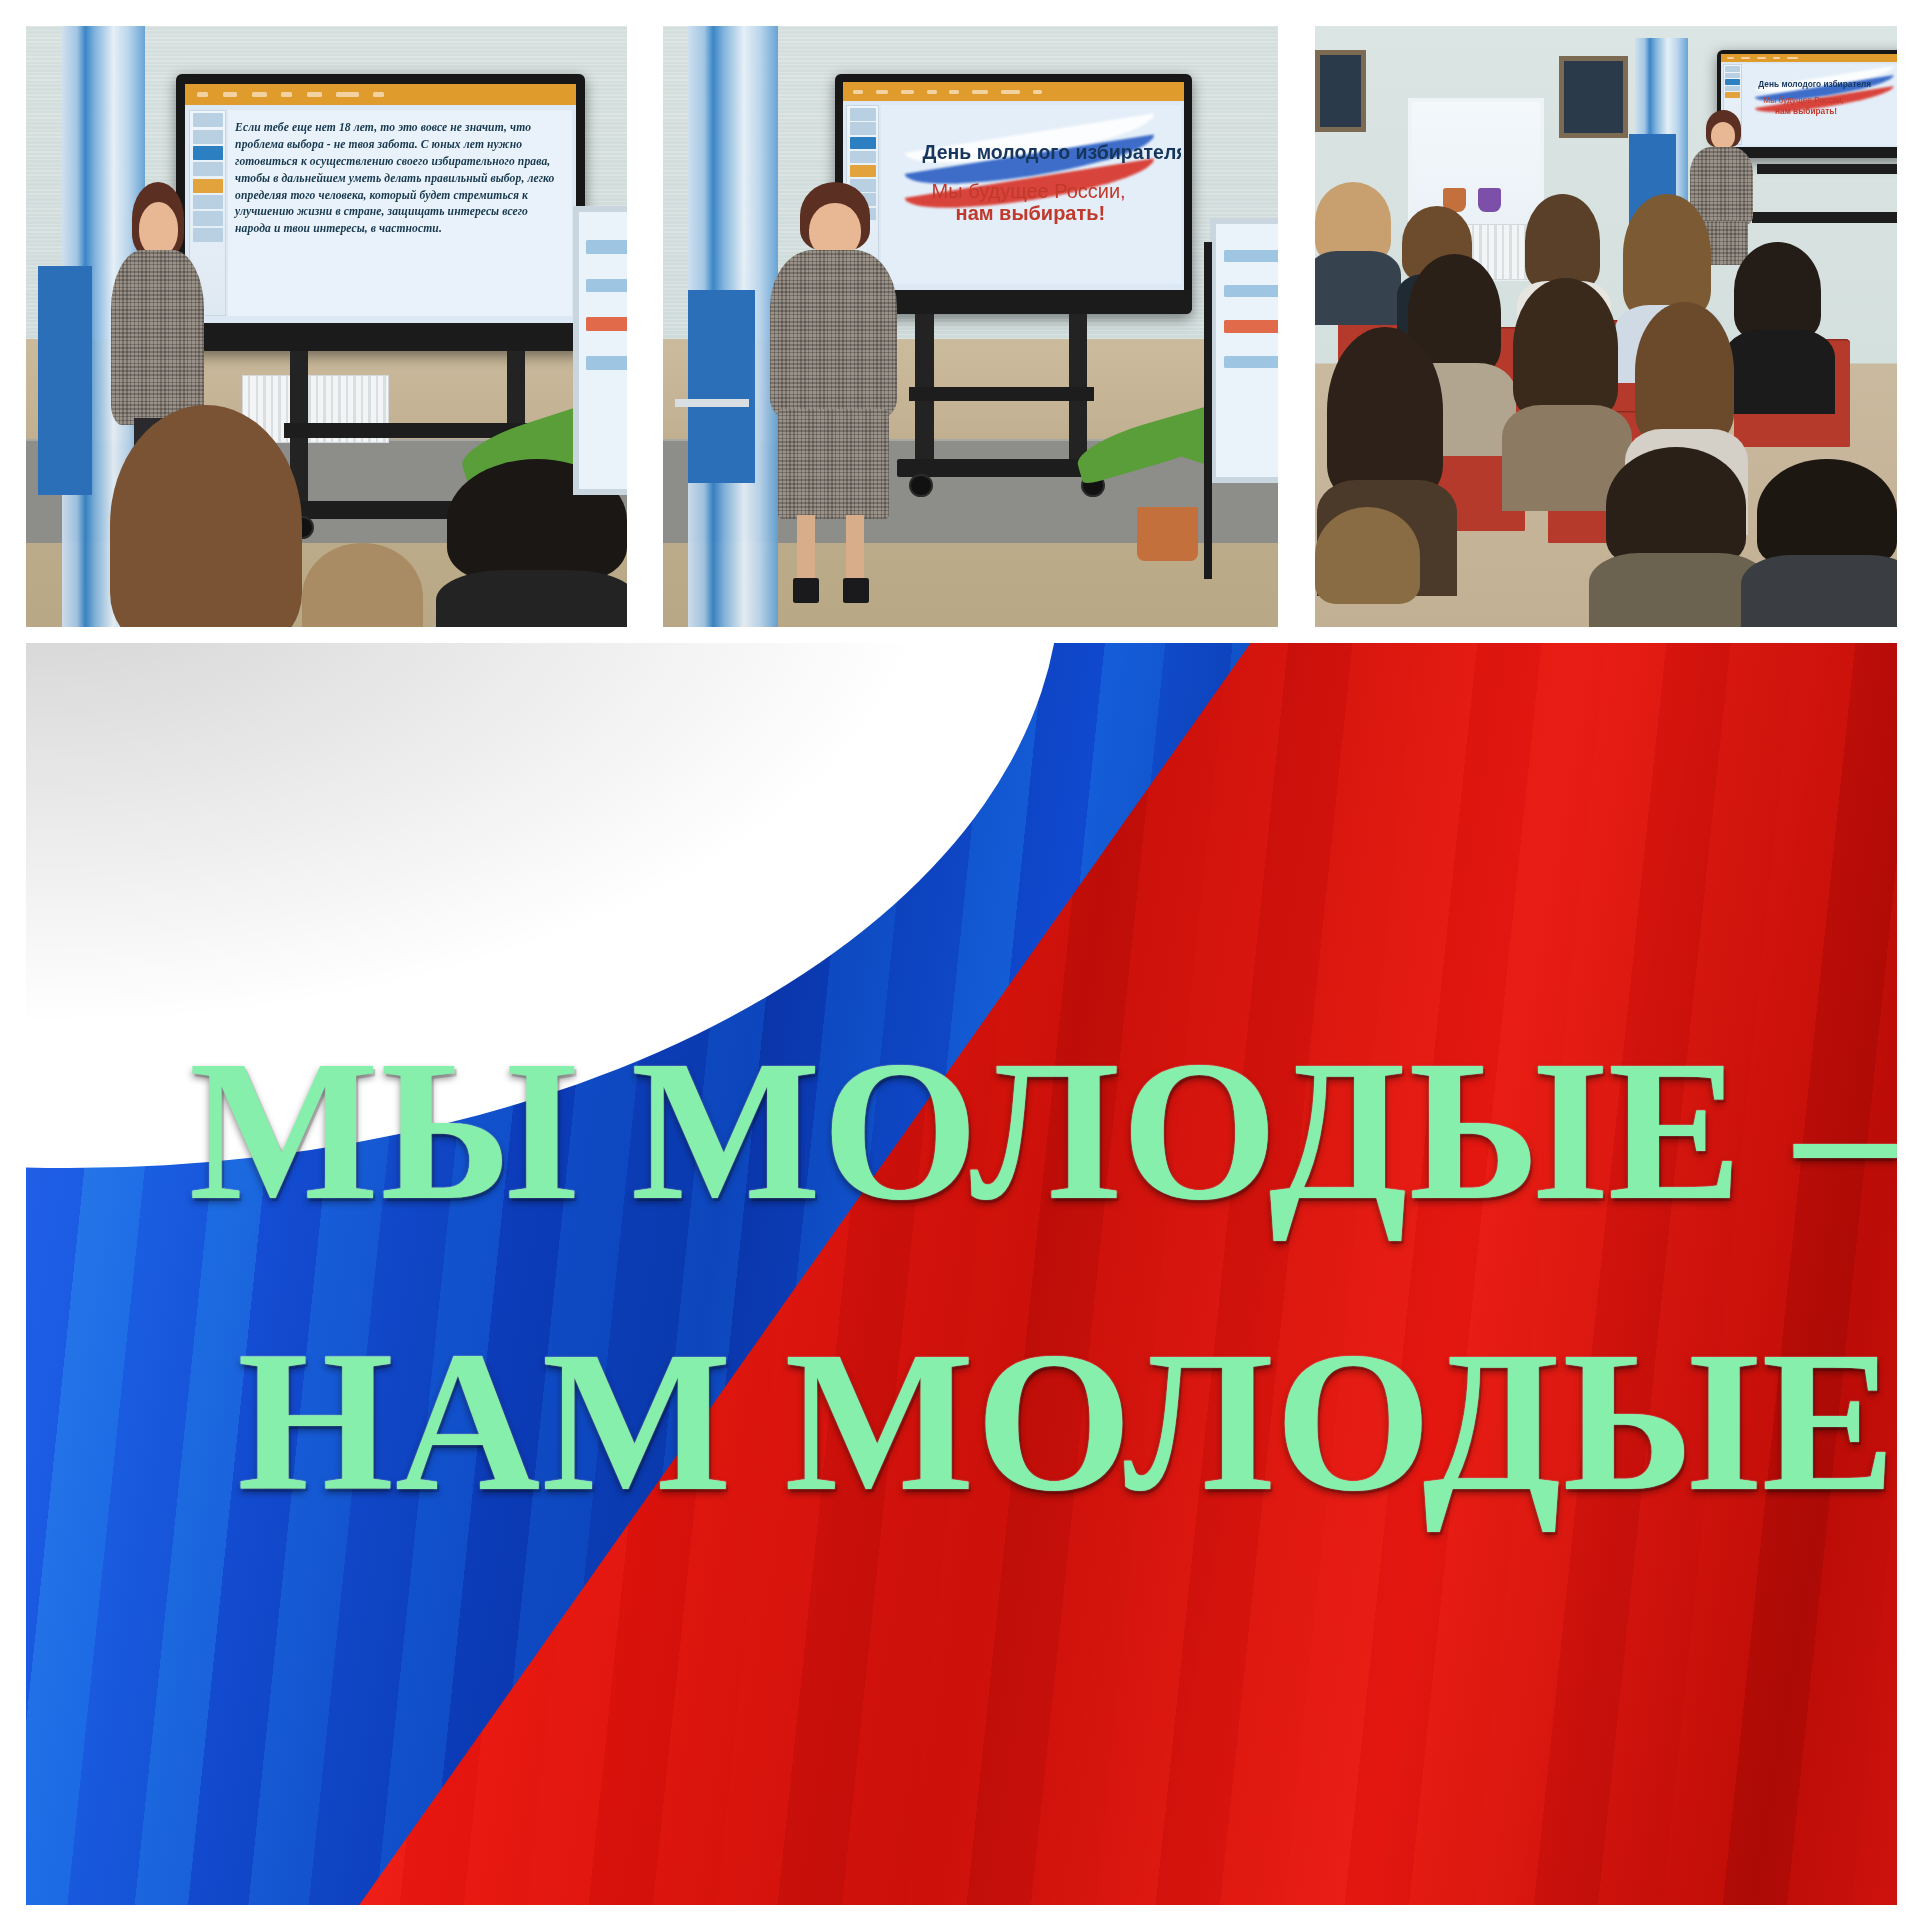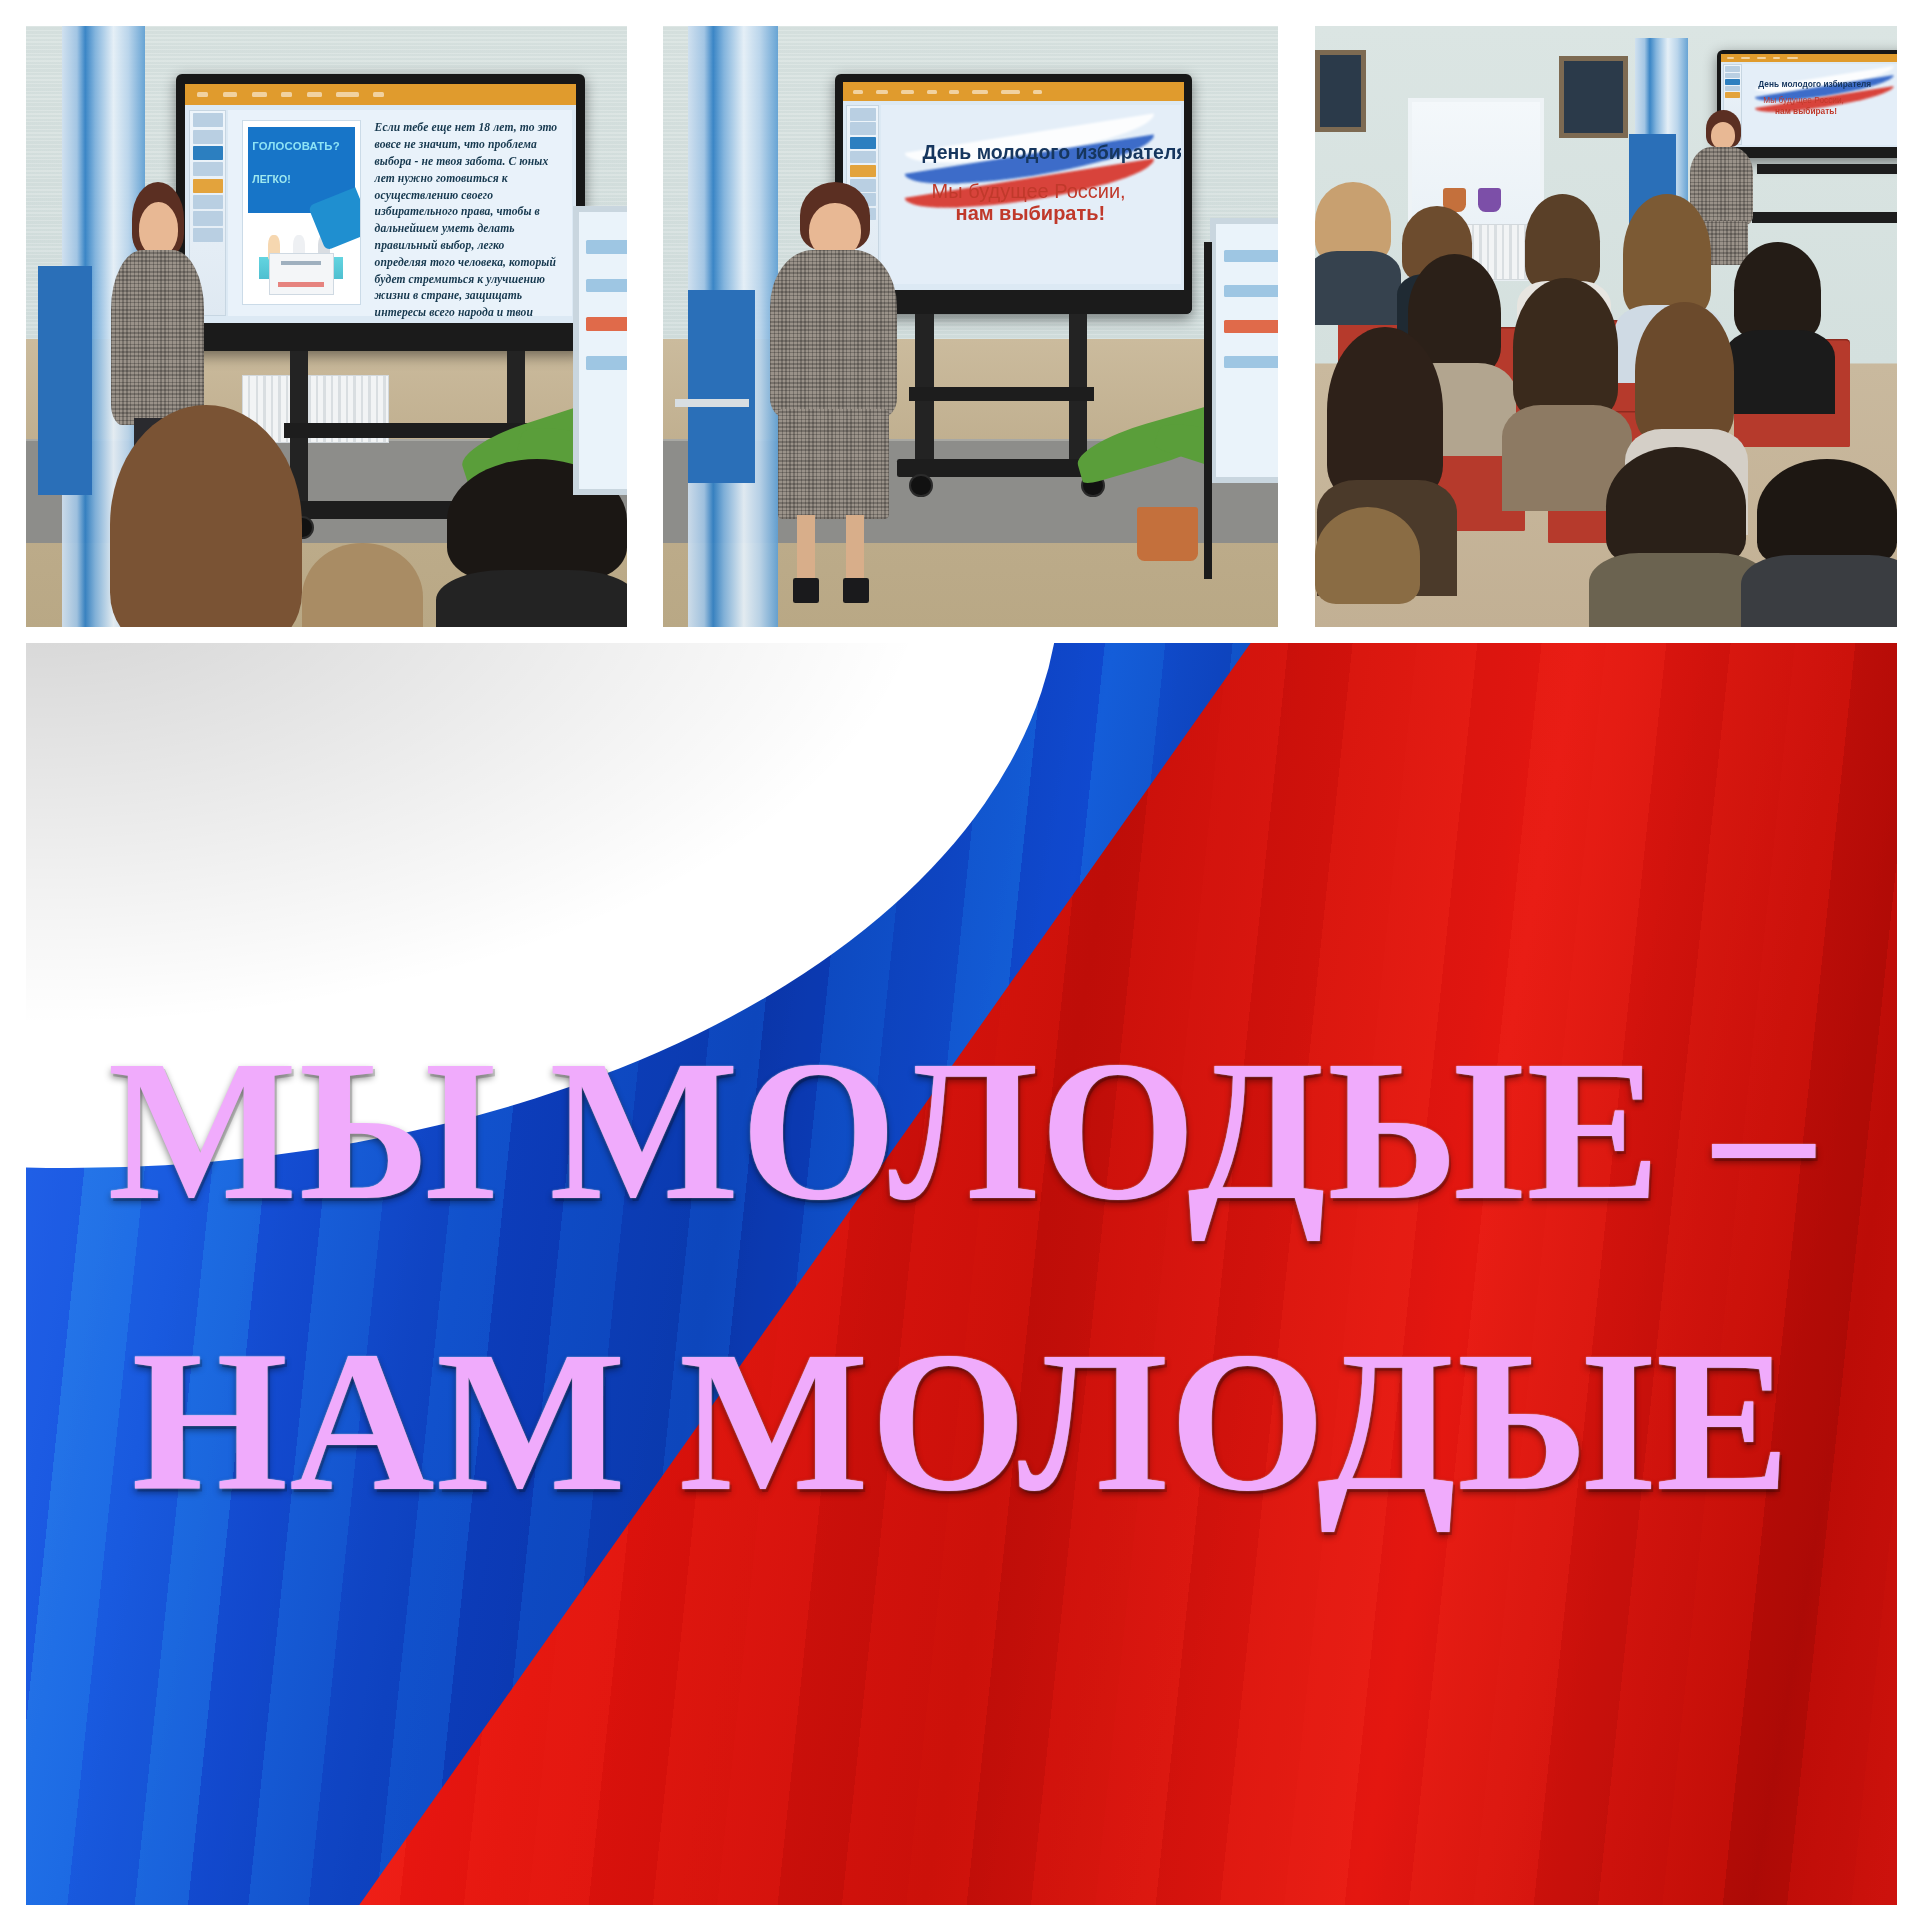--- a/index.html
+++ b/index.html
@@ -129,22 +129,22 @@
         rgba(255,255,255,.10) 0 60px,
         rgba(0,0,0,.16) 60px 124px,
         rgba(255,255,255,.06) 124px 188px);
       mix-blend-mode:overlay;}
   .flag-white{position:absolute;left:-4%;top:-10%;width:78%;height:60%;background:#ffffff;
       clip-path:ellipse(68% 78% at 8% 8%);
       box-shadow:6px 7.5px 19.5px rgba(0,0,0,.22);}
   .flag-white-shade{position:absolute;left:-4%;top:-10%;width:78%;height:60%;
       background:radial-gradient(ellipse at 6% 6%, rgba(0,0,0,.18) 0%, rgba(0,0,0,0) 46%);
       clip-path:ellipse(68% 78% at 8% 8%);}
-  .banner-text{position:absolute;left:0;right:0;top:391px;text-align:center;
-      font-family:"Liberation Serif",serif;font-weight:700;color:#f0abfc;
+  .banner-text{position:absolute;left:0;right:0;top:391px;text-align:right;
+      font-family:"Liberation Serif",serif;font-weight:700;color:#86efac;
       letter-spacing:1.5px;line-height:.96;
       text-shadow:0 3.8px 7.5px rgba(0,0,0,.45), 0 0 1.5px rgba(255,255,255,.9), 2.3px 3px 0 rgba(0,0,0,.18);}
   .banner-line{display:block;white-space:nowrap;}
   .banner-line.l1{font-size:201px;}
   .banner-line.l2{font-size:201px;margin-top:98px;}
 </style>
 </head>
 <body>
 
 <div class="collage">
@@ -176,34 +176,20 @@
               <i></i>
                 <i></i>
                 <i></i>
                 <i></i>
                 <i></i>
                 <i></i>
                 <i></i>
                 <i></i>
             </div>
             <div class="slide1">
-              <div class="poster">
-                <div class="poster-top"></div>
-                <div class="poster-t1">ГОЛОСОВАТЬ?</div>
-                <div class="poster-t2">ЛЕГКО!</div>
-                <div class="ppl">
-                    <b></b>
-                    <b></b>
-                    <b></b>
-                  </div>
-                <div class="poster-hand"></div>
-                <div class="ballot-box">
-                    <span></span>
-                  </div>
-              </div>
               <div class="slide-text">Если тебе еще нет 18 лет, то это вовсе не значит, что проблема выбора - не твоя забота. С юных лет нужно готовиться к осуществлению своего избирательного права, чтобы в дальнейшем уметь делать правильный выбор, легко определяя того человека, который будет стремиться к улучшению жизни в стране, защищать интересы всего народа и твои интересы, в частности.</div>
             </div>
           </div>
           <div class="tv-bezel-bot"></div>
         </div>
 
         <div class="tv-legs" style="left:44%;top:54%;width:3%;height:28%;"></div>
         <div class="tv-legs" style="left:80%;top:54%;width:3%;height:28%;"></div>
         <div class="tv-stand" style="left:43%;top:66%;width:41%;height:2.5%;"></div>
         <div class="tv-stand" style="left:42%;top:79%;width:43%;height:3%;border-radius:2.3px;"></div>

